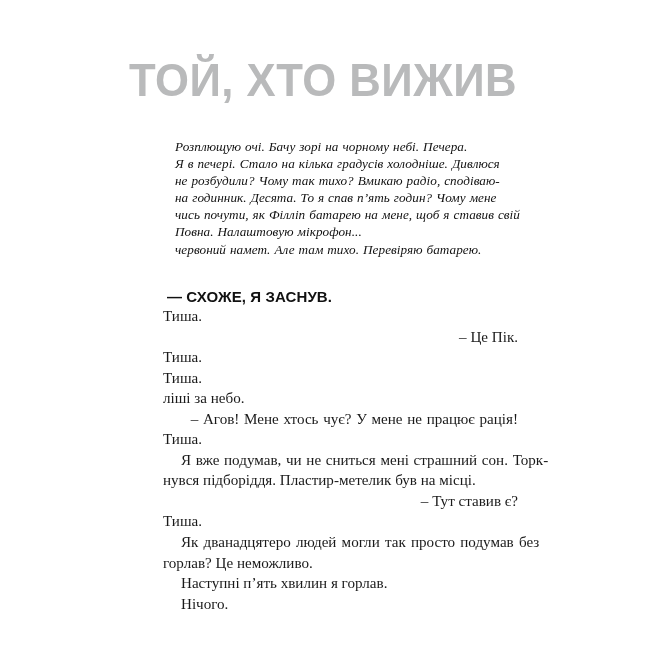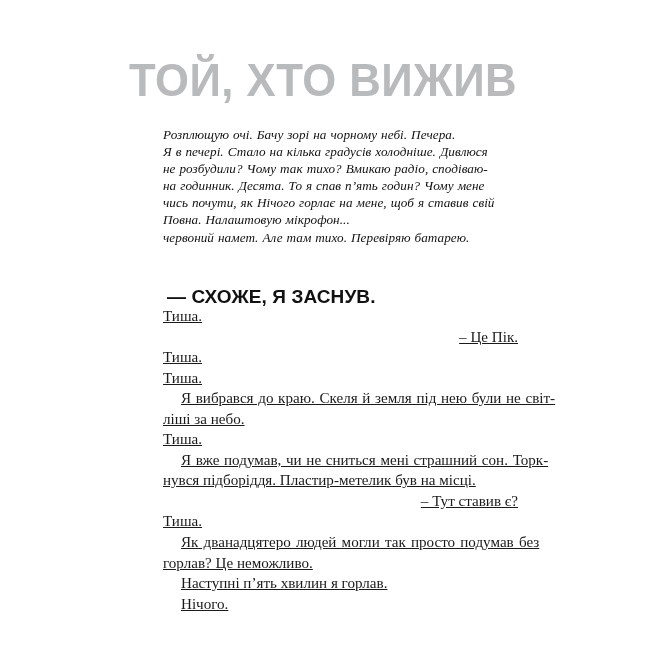--- a/index.html
+++ b/index.html
@@ -49,60 +49,59 @@
     top: 126px;
     width: 355px;
   }
 
   
   .lead-para {
     font-style: italic;
     font-size: 13.2px;
     line-height: 17.1px;
     text-align: justify;
-    margin: 0;
+    margin: 12px;
     letter-spacing: 0.05px;
     word-spacing: 0.6px;
   }
   .lead-para .ln {
     display: block;
     white-space: nowrap;
   }
   .lead-para .ln.last {
     text-align: left;
   }
 
   
   .dialogue-heading {
     position: absolute;
     left: 4px;
     top: 162px;
     font-family: "Liberation Sans", "DejaVu Sans", sans-serif;
     font-weight: 700;
-    font-size: 19px;
+    font-size: 15px;
     line-height: 18px;
     letter-spacing: 0.1px;
     color: #111111;
     white-space: nowrap;
   }
 
   
   .body-prose {
     position: absolute;
     left: 0;
     top: 180px;
     width: 355px;
     font-size: 15.1px;
     line-height: 20.55px;
     color: #1a1a1a;
   }
   .body-prose .ln {
     display: block;
     white-space: nowrap;
-    text-decoration: underline;
   }
   .body-prose .ln.ind {
     text-indent: 18px;
   }
   .body-prose .ln.dash {
     text-indent: 18px;
     text-align: right;
   }
   .body-prose .ln.wide2 {
     word-spacing: 1.4px;
@@ -118,34 +117,34 @@
 
   <h1 class="chapter-title">ТОЙ, ХТО ВИЖИВ</h1>
 
   <div class="text-column">
 
     <p class="lead-para">
       <span class="ln">Розплющую очі.  Бачу зорі на чорному небі.  Печера.</span>
       <span class="ln">Я в печері. Стало на кілька градусів холодніше. Дивлюся</span>
       <span class="ln">не розбудили? Чому так тихо? Вмикаю радіо, сподіваю-</span>
       <span class="ln">на годинник. Десята. То я спав п’ять годин? Чому мене</span>
-      <span class="ln">чись почути, як Нічого горлає на мене, щоб я ставив свій</span>
+      <span class="ln">чись почути, як Філліп батарею на мене, щоб я ставив свій</span>
       <span class="ln last">Повна.  Налаштовую мікрофон...</span>
       <span class="ln">червоний намет.  Але там тихо.  Перевіряю батарею.</span>
     </p>
 
     <div class="dialogue-heading">—  СХОЖЕ, Я ЗАСНУВ.</div>
 
     <div class="body-prose">
       <span class="ln">Тиша.</span>
       <span class="ln dash">–  Це Пік.</span>
       <span class="ln">Тиша.</span>
       <span class="ln">Тиша.</span>
-      <span class="ln ind wide3">Я вибрався до краю. Скеля й земля під нею були не світ-</span>
       <span class="ln">ліші за небо.</span>
+      <span class="ln dash wide3">–  Агов! Мене хтось чує? У мене не працює рація!</span>
       <span class="ln">Тиша.</span>
       <span class="ln ind wide3">Я вже подумав, чи не сниться мені страшний сон. Торк-</span>
       <span class="ln">нувся підборіддя. Пластир-метелик був на місці.</span>
       <span class="ln dash">–  Тут ставив є?</span>
       <span class="ln">Тиша.</span>
       <span class="ln ind wide2">Як дванадцятеро людей могли так просто подумав без</span>
       <span class="ln">горлав? Це неможливо.</span>
       <span class="ln ind">Наступні п’ять хвилин я горлав.</span>
       <span class="ln ind">Нічого.</span>
 

